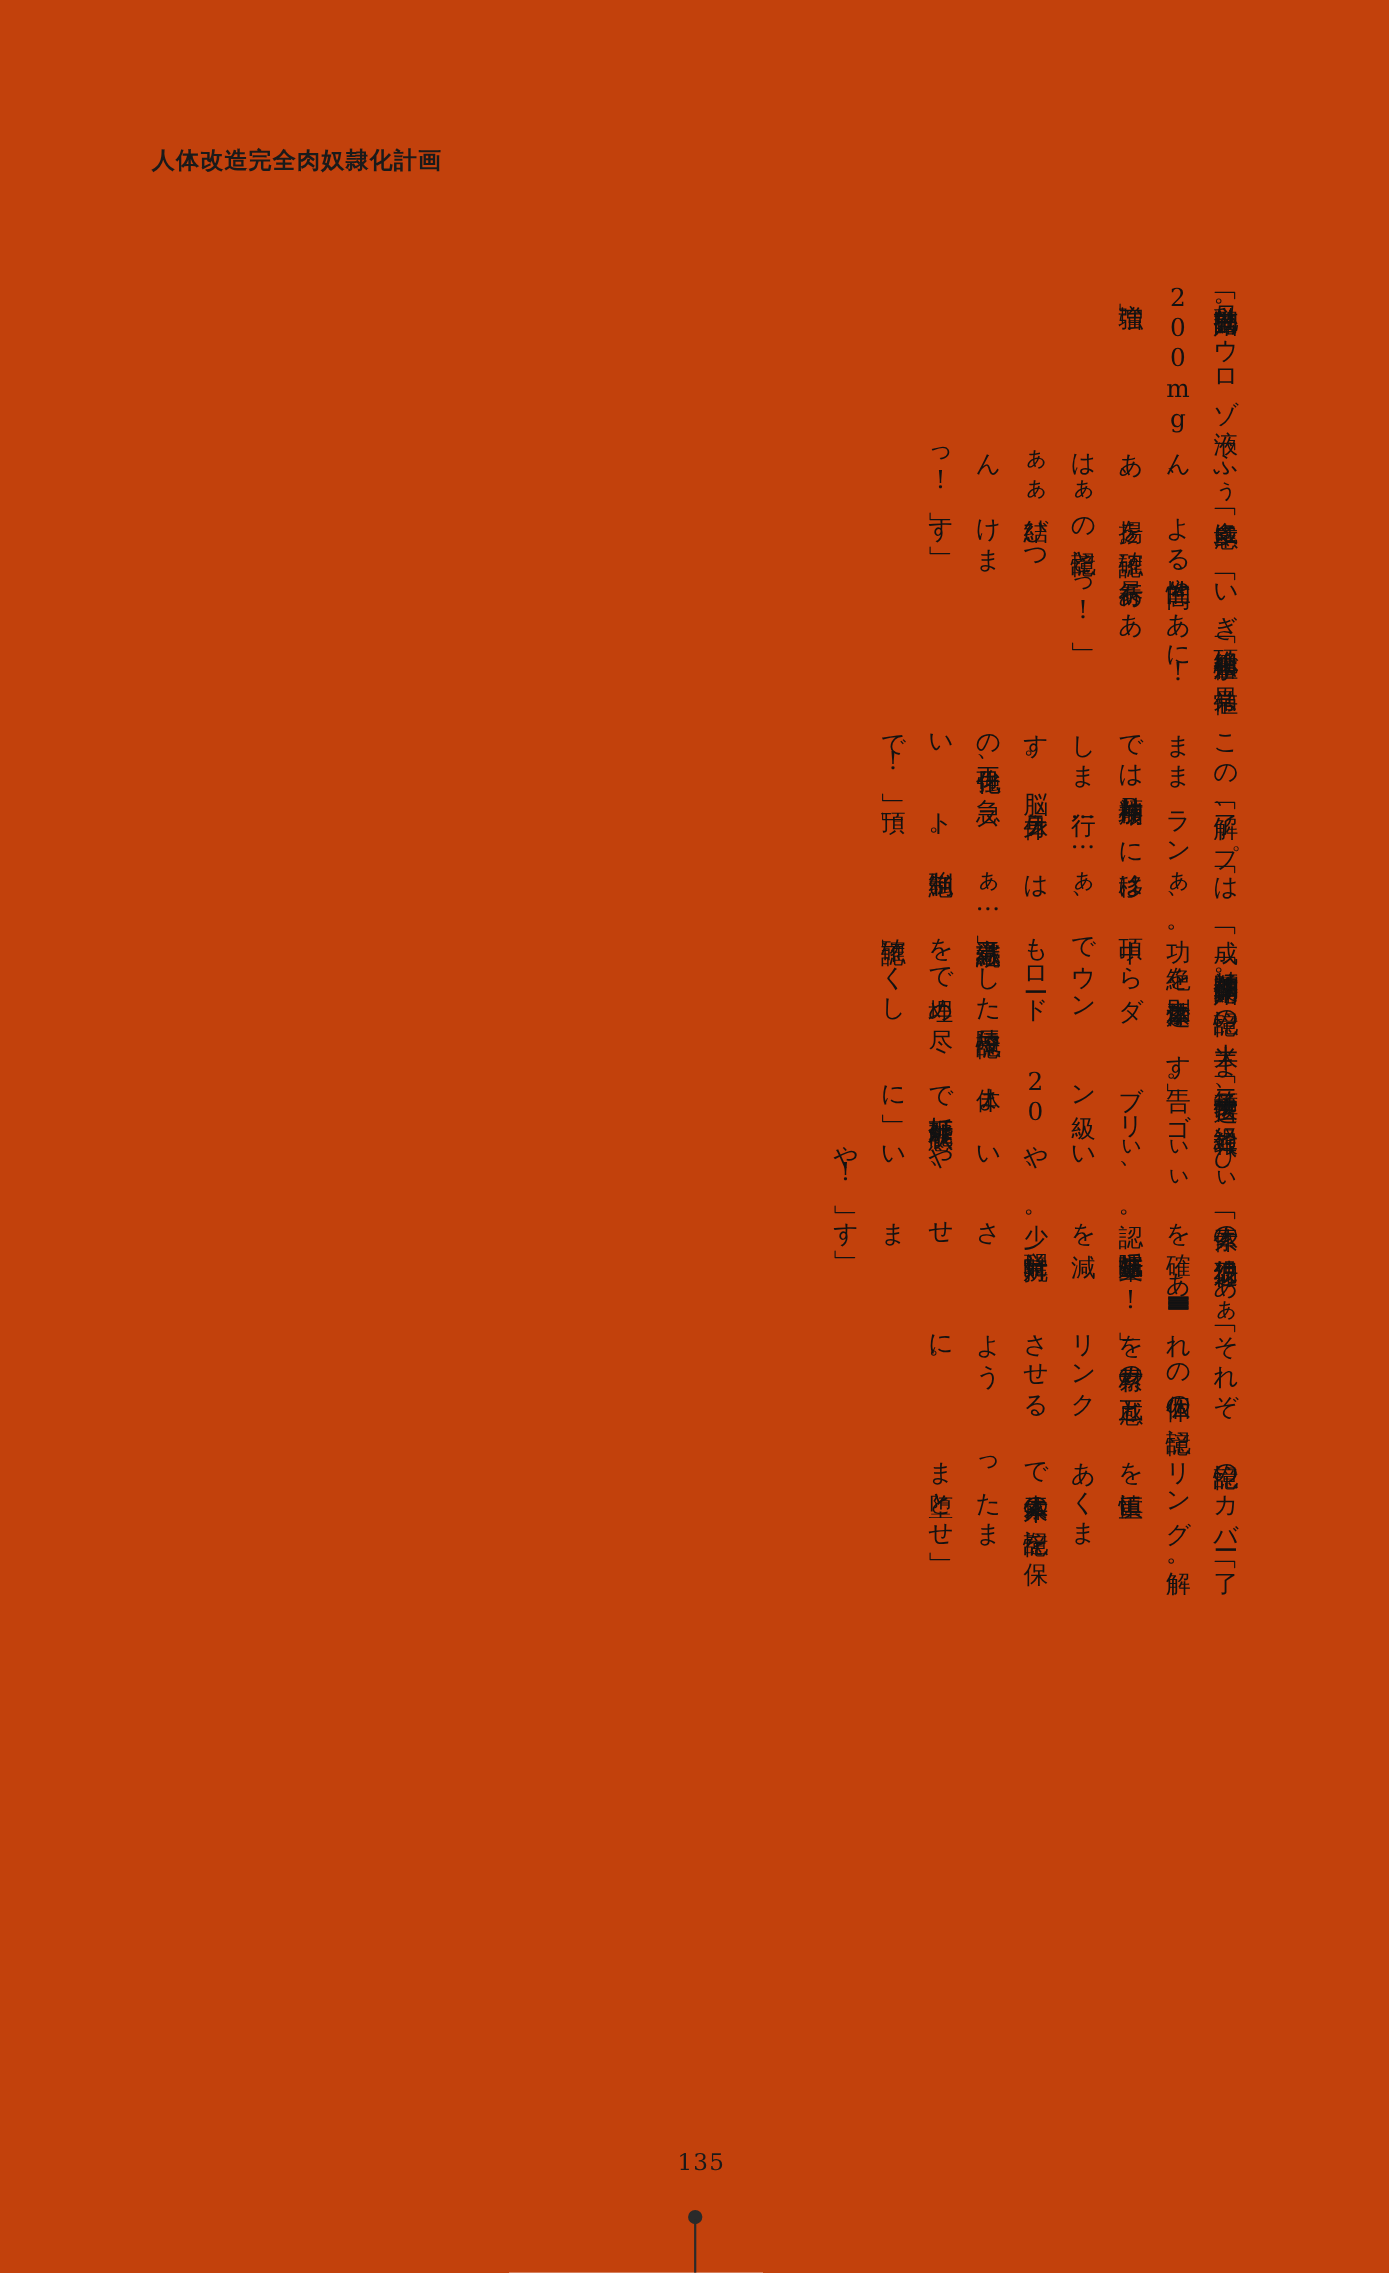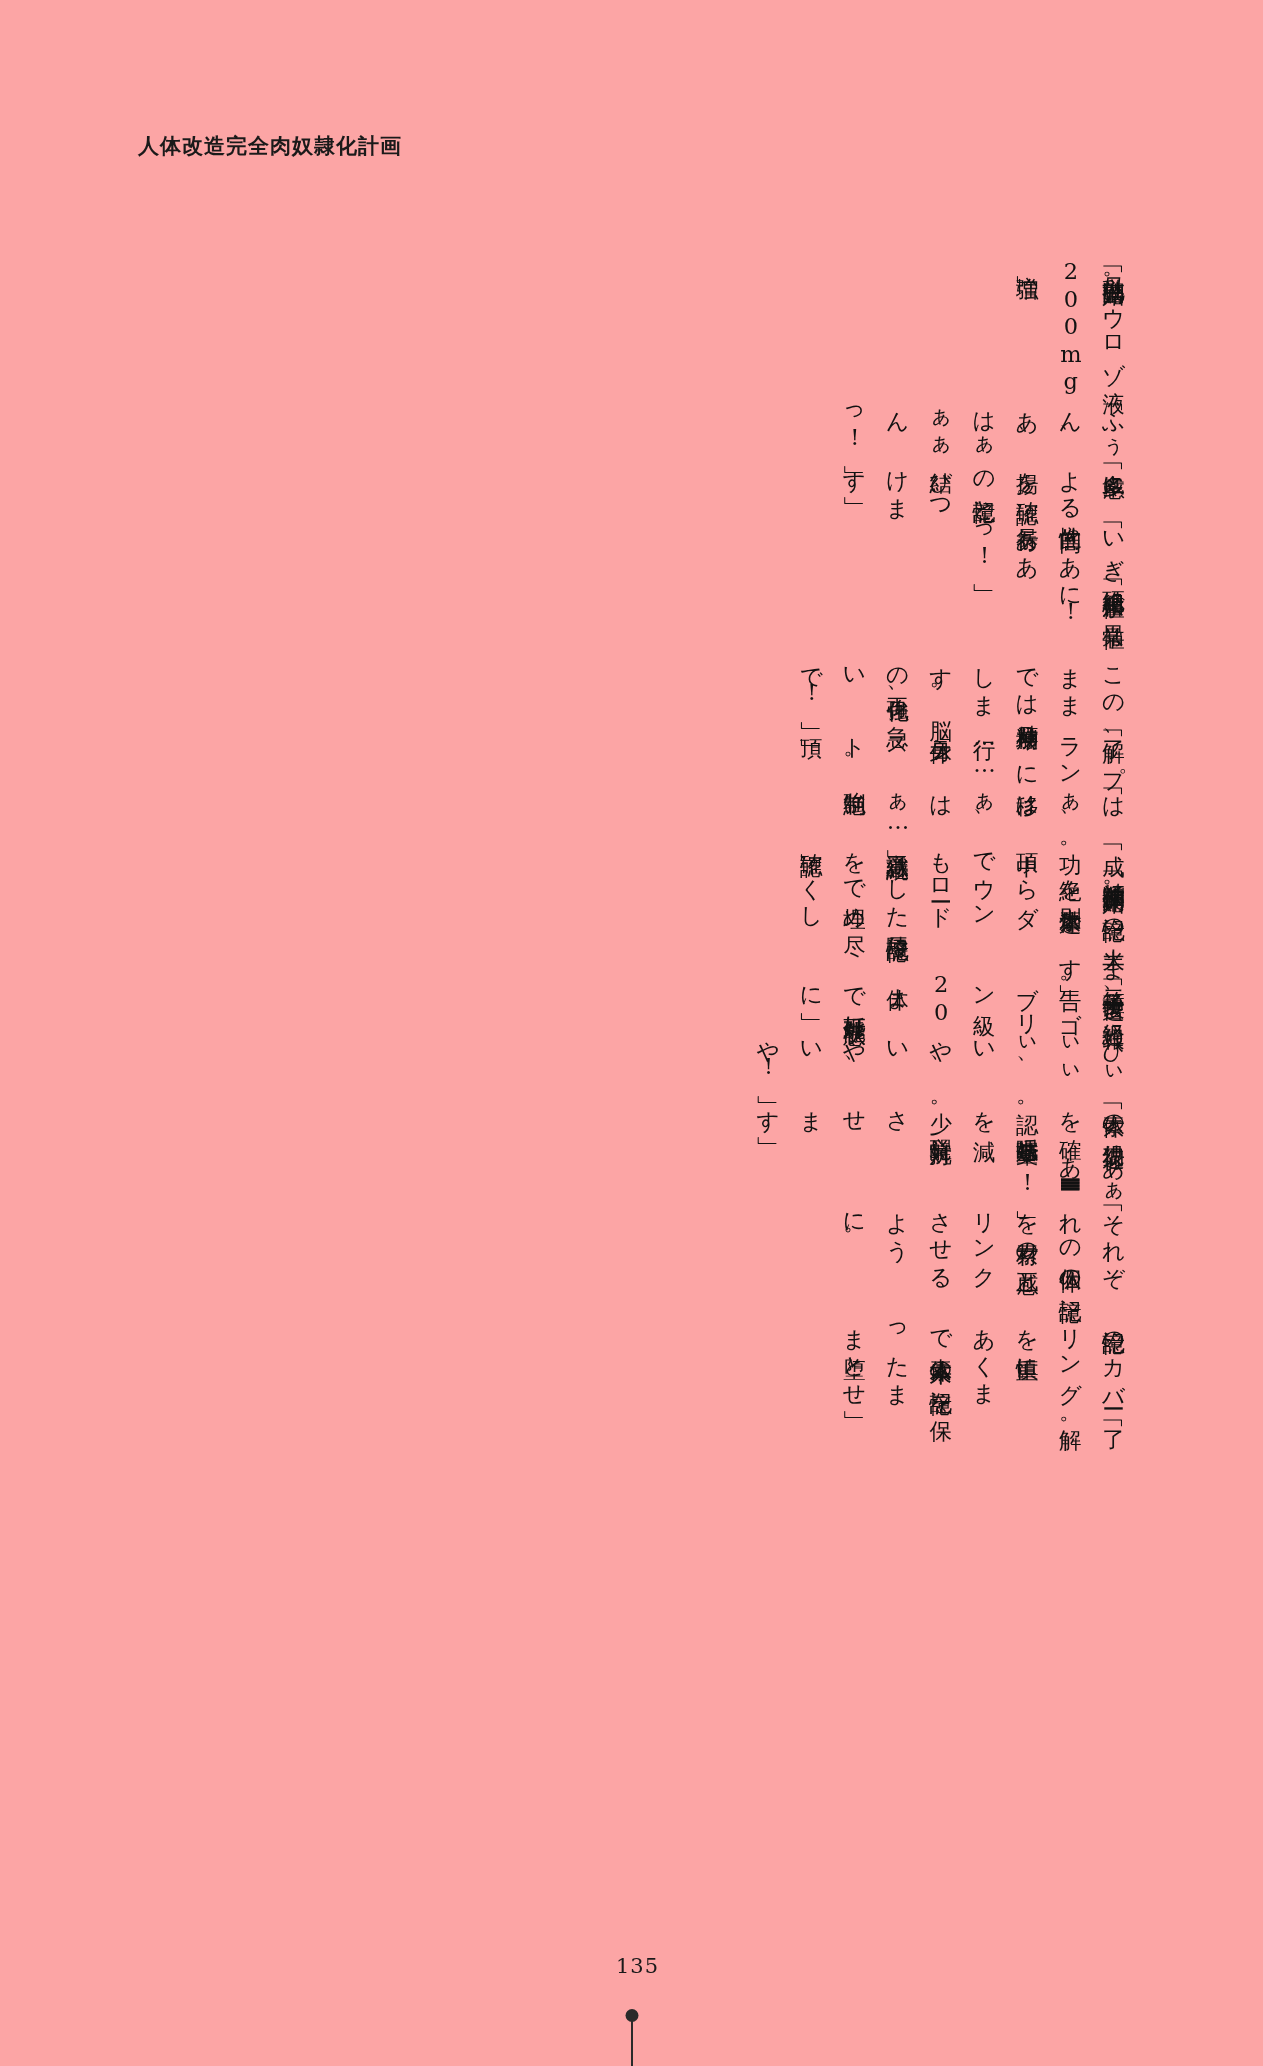--- a/index.html
+++ b/index.html
@@ -12,21 +12,21 @@
     height: 2066px;
     position: relative;
     font-family: "DejaVu Serif", "Liberation Serif", serif;
     color: #111111;
     overflow: hidden;
   }
 
   .page {
     position: absolute;
     inset: 0;
-    background: #fca5a5;
+    background: #c2410c;
   }
 
   
   .header-title {
     position: absolute;
     top: 132px;
     left: 138px;
     font-size: 21px;
     letter-spacing: 1px;
     font-weight: 600;

